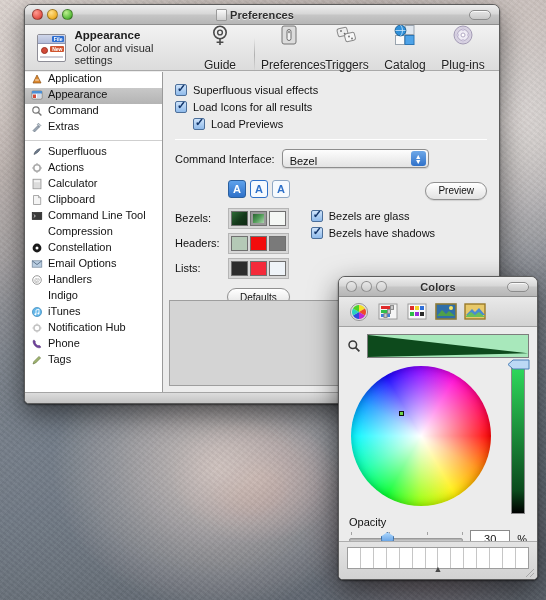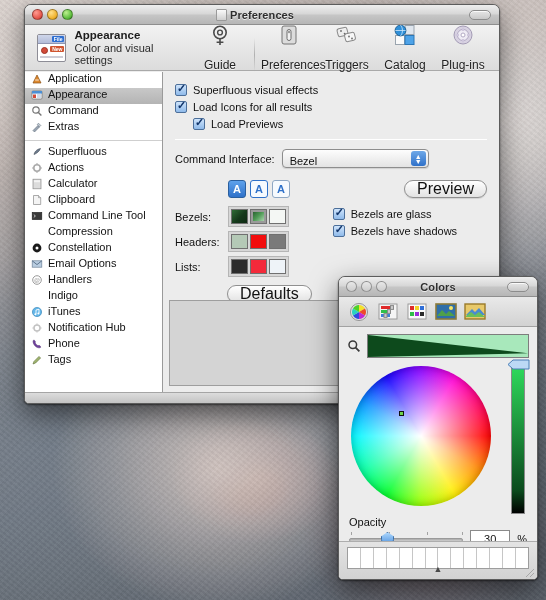--- a/index.html
+++ b/index.html
@@ -110,21 +110,21 @@
   .lbl-r{ font-size:11px; color:#111; }
   .popup{ width:147px; height:19px; border-radius:4px; border:1px solid #8d8d8d;
     background:linear-gradient(180deg,#fdfdfd,#e3e3e3); position:relative;
     font-size:11px; color:#111; display:flex; align-items:flex-end; padding-left:7px;
     box-shadow:0 1px 1px rgba(0,0,0,.12); }
   .popup .arrows{ position:absolute; right:2px; top:1px; width:15px; height:15px;
     border-radius:3px; background:linear-gradient(180deg,#6ea8e8,#2f71c9);
     display:flex; flex-direction:column; align-items:center; justify-content:center;
     color:#fff; font-size:7px; line-height:5px; }
   .btn{ height:18px; border-radius:9px; border:1px solid #909090;
-    background:linear-gradient(180deg,#ffffff,#e2e2e2); font-size:16px; color:#111;
+    background:linear-gradient(180deg,#ffffff,#e2e2e2); font-size:10px; color:#111;
     display:inline-flex; align-items:center; justify-content:center; padding:0 12px;
     box-shadow:0 1px 1px rgba(0,0,0,.12); }
   .aaa{ display:flex; gap:4px; }
   .abtn{ width:18px; height:18px; border-radius:3px; border:1px solid #8fa8c4;
     background:#f6fafe; font-size:11px; font-weight:bold; color:#2f71c9;
     display:flex; align-items:center; justify-content:center; }
   .abtn.sel{ background:linear-gradient(180deg,#5ea2ec,#2f71c9); color:#fff; border-color:#2a5f9e; }
   .abtn.mid{ border-color:#2f71c9; }
   .swatch-table{ display:flex; flex-direction:column; gap:4px; }
   .sw-row{ display:flex; align-items:center; gap:7px; }

